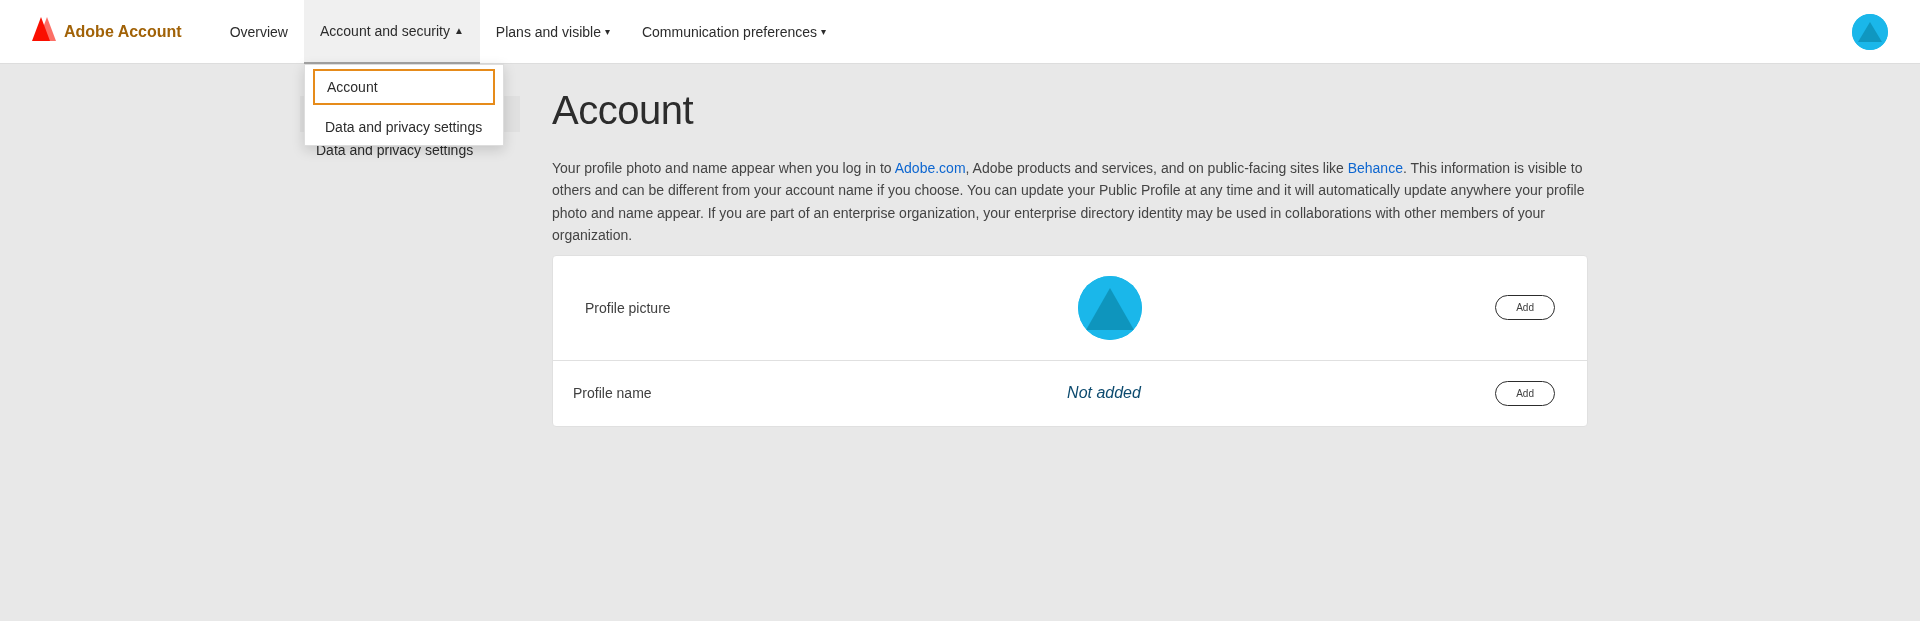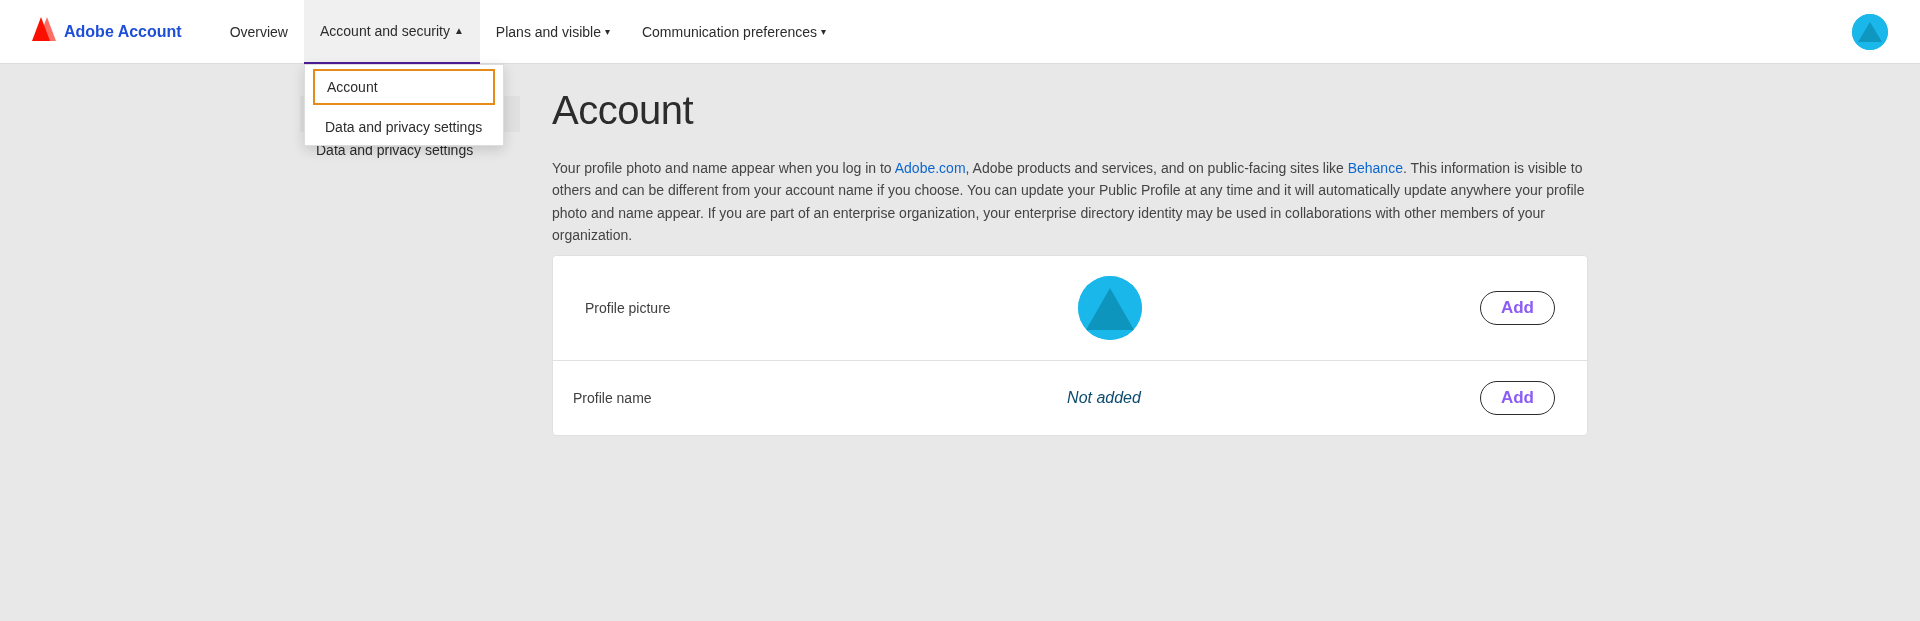--- a/index.html
+++ b/index.html
@@ -30,41 +30,41 @@
       text-decoration: none;
     }
     .adobe-icon {
       color: #fa0f00;
       font-size: 24px;
       font-weight: 900;
     }
     .adobe-logo-text {
       font-size: 16px;
       font-weight: 600;
-      color: #1d4ed8;
+      color: #a16207;
     }
     .topnav-items {
       display: flex;
       align-items: flex-start;
       flex: 1;
       gap: 0;
     }
     .nav-item {
       padding: 0 16px;
       height: 64px;
       display: flex;
       align-items: center;
       cursor: pointer;
       font-size: 14px;
       color: #2c2c2c;
       white-space: nowrap;
       position: relative;
     }
     .nav-item.active {
-      border-bottom: 2px solid #4c1d95;
+      border-bottom: 2px solid #a3a3a3;
       font-weight: 500;
       background: #f0f0f0;
     }
     .nav-item .chevron {
       margin-left: 4px;
       font-size: 10px;
     }
     .topnav-avatar {
       width: 36px;
       height: 36px;
@@ -199,24 +199,24 @@
     .profile-row-action {
       width: 80px;
       display: flex;
       justify-content: flex-end;
     }
     .add-btn {
       border: 1.5px solid #2c2c2c;
       background: #fff;
       border-radius: 20px;
       padding: 6px 20px;
-      font-size: 17px;
-      cursor: pointer;
-      color: #8b5cf6;
-      font-weight: 700;
+      font-size: 10px;
+      cursor: pointer;
+      color: #404040;
+      font-weight: 400;
     }
 
     
     .avatar-svg {
       width: 100%;
       height: 100%;
     }
   </style>
 </head>
 <body>

